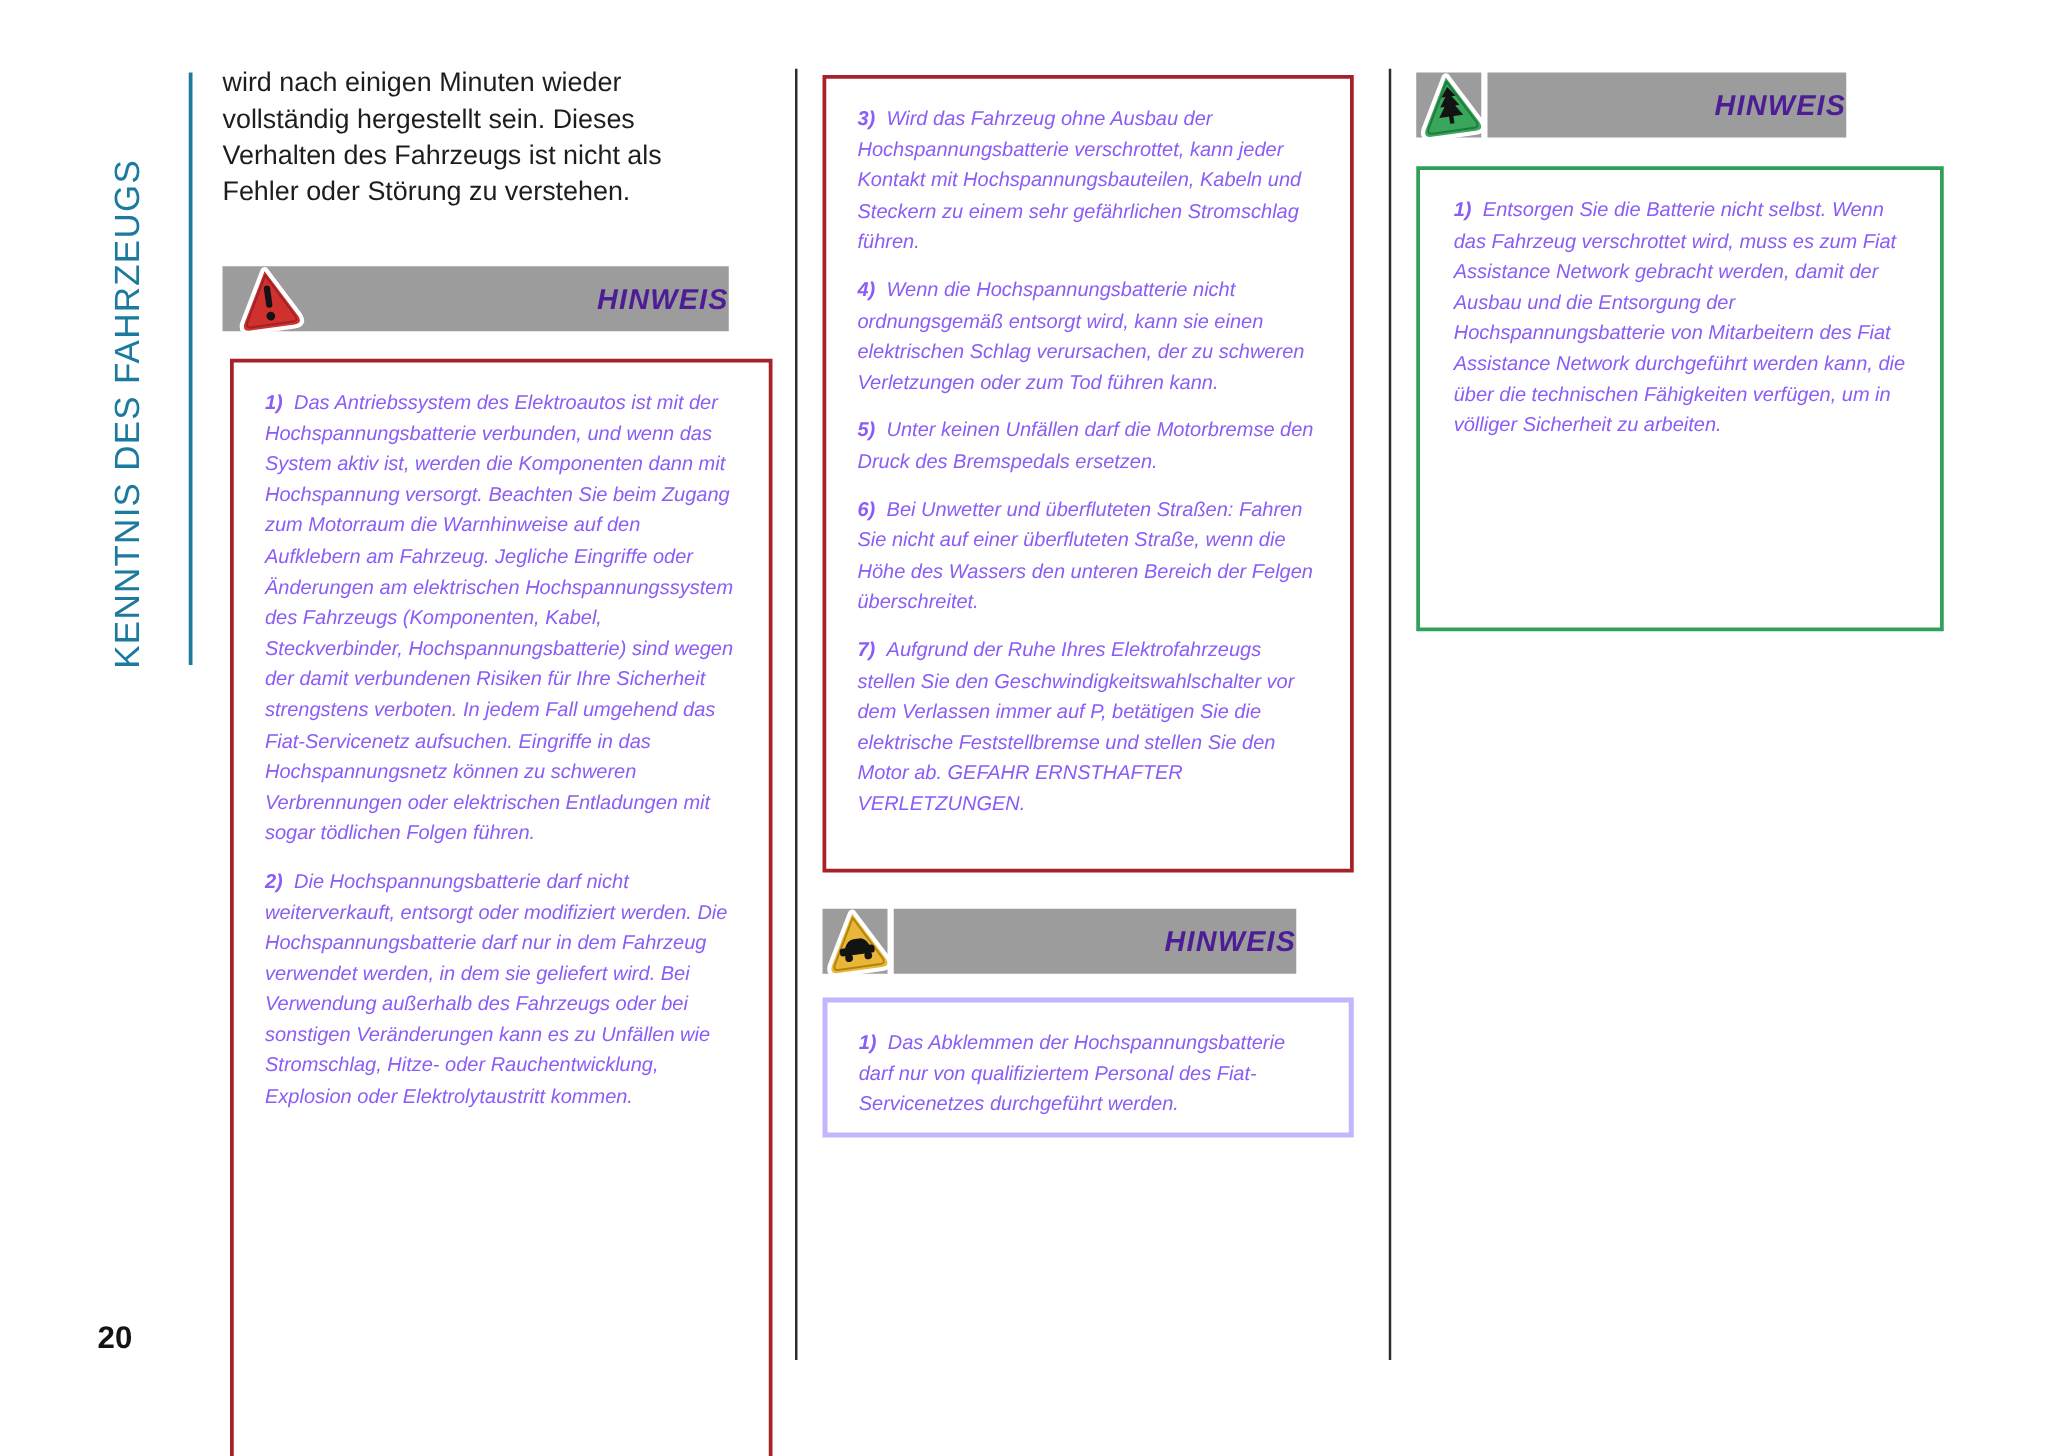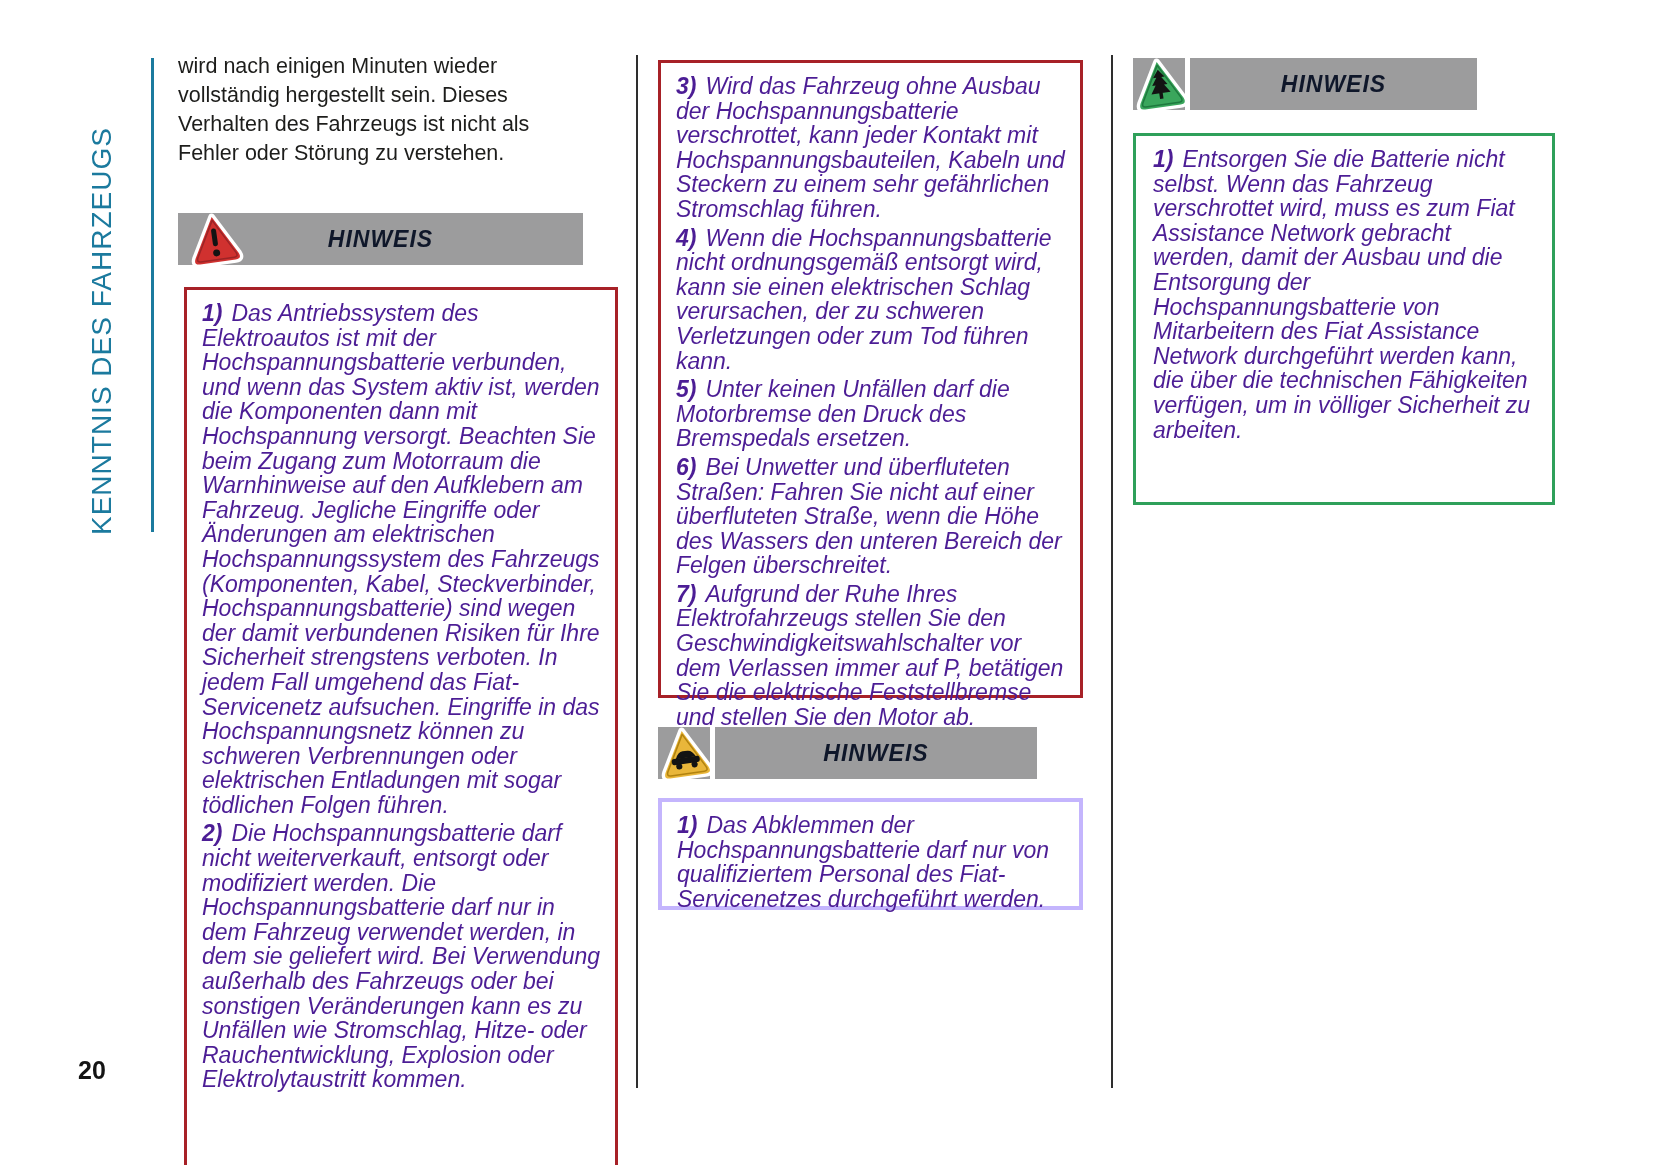--- a/index.html
+++ b/index.html
@@ -23,37 +23,37 @@
   
   .intro{
     position:absolute;left:178px;top:52px;width:382px;
     font-size:21.5px;line-height:29px;
   }
   
   .hdr{
     position:absolute;height:52px;background:#9c9c9d;
   }
   .hdr-label{
-    display:block;height:52px;line-height:52px;text-align:center;
-    color:#0f172a;font-weight:bold;font-style:italic;font-size:23px;letter-spacing:1px;
+    display:block;height:52px;line-height:52px;text-align:right;
+    color:#4c1d95;font-weight:bold;font-style:italic;font-size:23px;letter-spacing:1px;
   }
   .hdr-flex{display:flex;}
   .hdr-flex .icon-cell{
     width:52px;height:52px;background:#9c9c9d;position:relative;flex:0 0 52px;
   }
   .hdr-flex .hdr-gap{width:5px;height:52px;background:#ffffff;flex:0 0 5px;}
   .hdr-flex .hdr-bar{flex:1;background:#9c9c9d;}
   .tri-icon{position:absolute;left:8px;top:-3px;width:58px;height:58px;}
   .icon-cell .tri-icon{left:-2px;top:-3px;}
   
   .box{
     position:absolute;box-sizing:border-box;background:#fff;
     padding:7px 10px 9px 11px;
   }
-  .box p{margin:4px;font-style:italic;font-size:23px;line-height:24.6px;color:#4c1d95;}
+  .box p{margin:14px;font-style:italic;font-size:16px;line-height:24.6px;color:#8b5cf6;}
   .box b{font-weight:bold;font-style:italic;margin-right:9px;}
   .box-red{border:3px solid #a72127;}
   .box-yellow{border:4px solid #c4b5fd;}
   .box-green{border:3px solid #2fa05a;}
   
   .page-number{
     position:absolute;left:78px;top:1056px;font-size:25px;font-weight:bold;color:#141414;text-align:right;
   }
 </style>
 </head>

